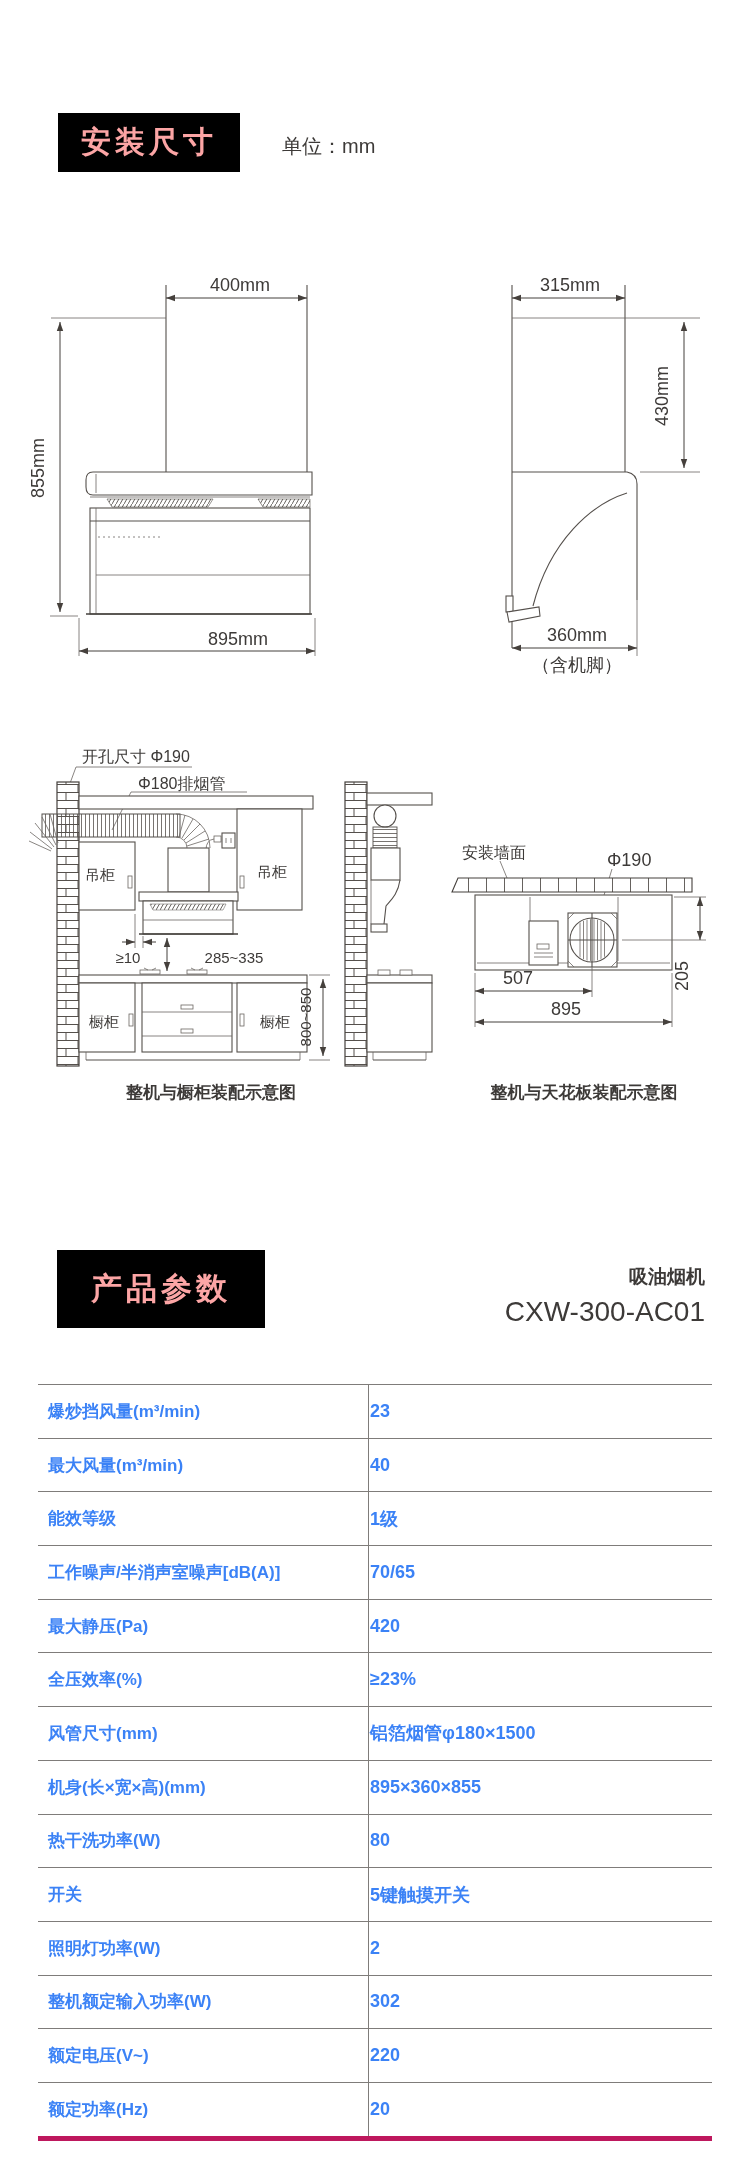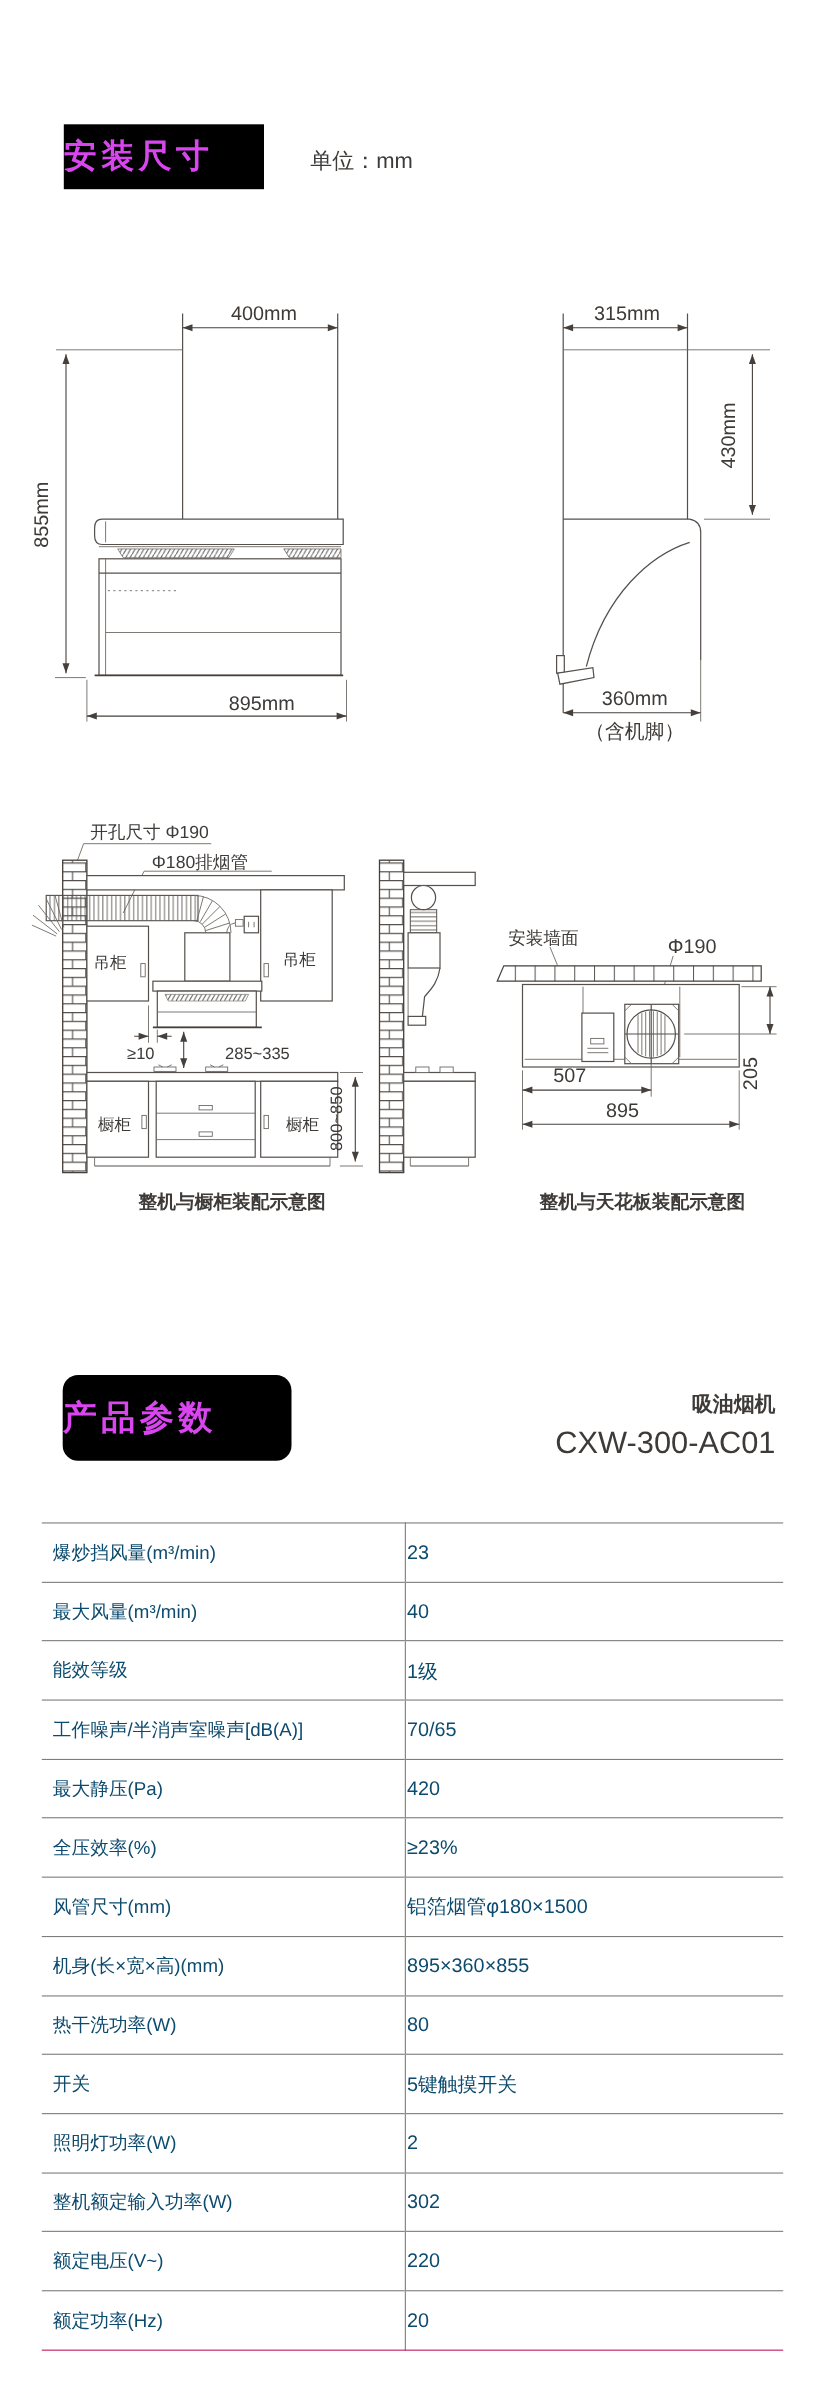--- a/index.html
+++ b/index.html
@@ -1,44 +1,44 @@
 <!DOCTYPE html>
 <html><head>
 <meta charset="utf-8">
 <style>
   html,body{margin:0;padding:0;background:#fff;}
   .page{
     position:relative;width:750px;height:2174px;background:#fff;overflow:hidden;
     font-family:"Liberation Sans","DejaVu Sans",sans-serif;color:#3d3a38;
   }
   .black-tag{
-    position:absolute;background:#000;color:#d946ef;font-weight:bold;
-    display:flex;align-items:center;justify-content:flex-start;letter-spacing:4px;
+    position:absolute;background:#000;color:#fca5a5;font-weight:bold;
+    display:flex;align-items:center;justify-content:center;letter-spacing:4px;
   }
   #tag-install{left:58px;top:113px;width:182px;height:59px;font-size:30px;}
-  #tag-params{left:57px;top:1250px;width:208px;height:78px;font-size:31px;border-radius:14px;}
+  #tag-params{left:57px;top:1250px;width:208px;height:78px;font-size:31px;}
   .unit-label{position:absolute;left:262px;top:133px;font-size:20px;color:#3d3a38;margin-left:20px;}
   .product-type{position:absolute;right:45px;top:1264px;font-size:19px;font-weight:600;text-align:left;}
   .product-model{position:absolute;right:45px;top:1296px;font-size:28px;font-weight:400;text-align:right;}
   svg.diagram{position:absolute;left:0;top:185px;}
   svg text{fill:#3d3a38;}
   .dimtxt{font-size:18px;}
   .dimtxt-s{font-size:15px;}
   .lbltxt{font-size:16px;}
   .cabtxt{font-size:15px;}
   .captxt{font-size:17px;font-weight:600;}
   .ln{stroke:#55504c;stroke-width:1.1;fill:none;}
   .lnthin{stroke:#6b6662;stroke-width:0.8;fill:none;}
   .lnthick{stroke:#45403c;stroke-width:1.6;fill:none;}
   .wfill{fill:#fff;}
   .dim{stroke:#45403c;stroke-width:1;fill:none;marker-start:url(#arw);marker-end:url(#arw);}
   .dime{stroke:#45403c;stroke-width:1;fill:none;marker-end:url(#arw);}
   .spec-table{position:absolute;left:38px;top:1384px;width:674px;border-collapse:collapse;table-layout:fixed;}
-  .spec-table td{border-top:1px solid #7f7c7a;height:50.7px;font-size:17px;color:#0c4a6e;vertical-align:middle;}
-  .spec-table tr:last-child td{border-bottom:1px solid #be185d;}
+  .spec-table td{border-top:1px solid #7f7c7a;height:50.7px;font-size:17px;color:#3b82f6;vertical-align:middle;font-weight:bold;}
+  .spec-table tr:last-child td{border-bottom:5px solid #be185d;}
   td.spec-label{width:319px;border-right:1px solid #7f7c7a;padding-left:10px;}
   td.spec-value{text-align:left;font-size:18px;}
 </style>
 </head>
 <body>
 
 <div class="page">
 
   <div class="black-tag" id="tag-install">
     <span>安装尺寸</span>

